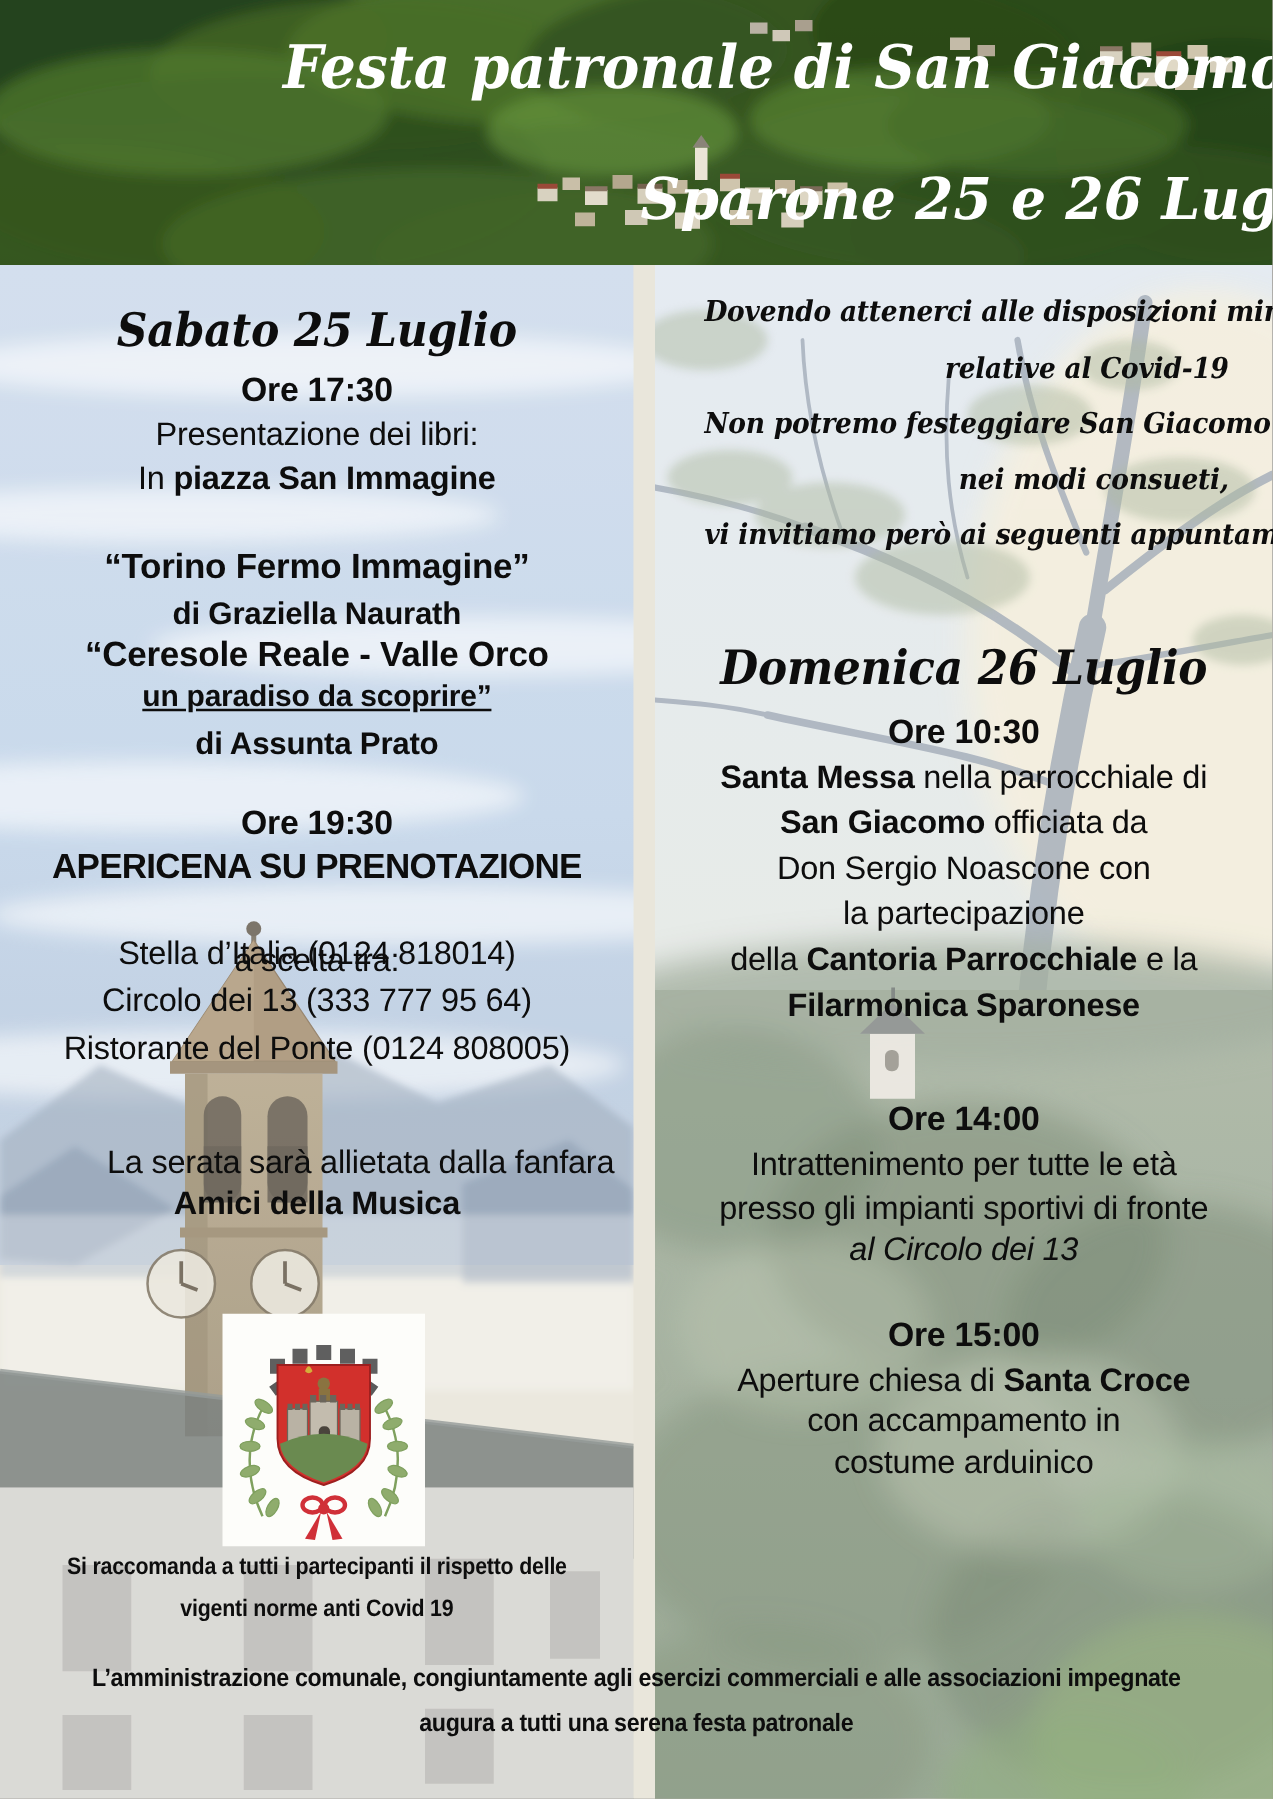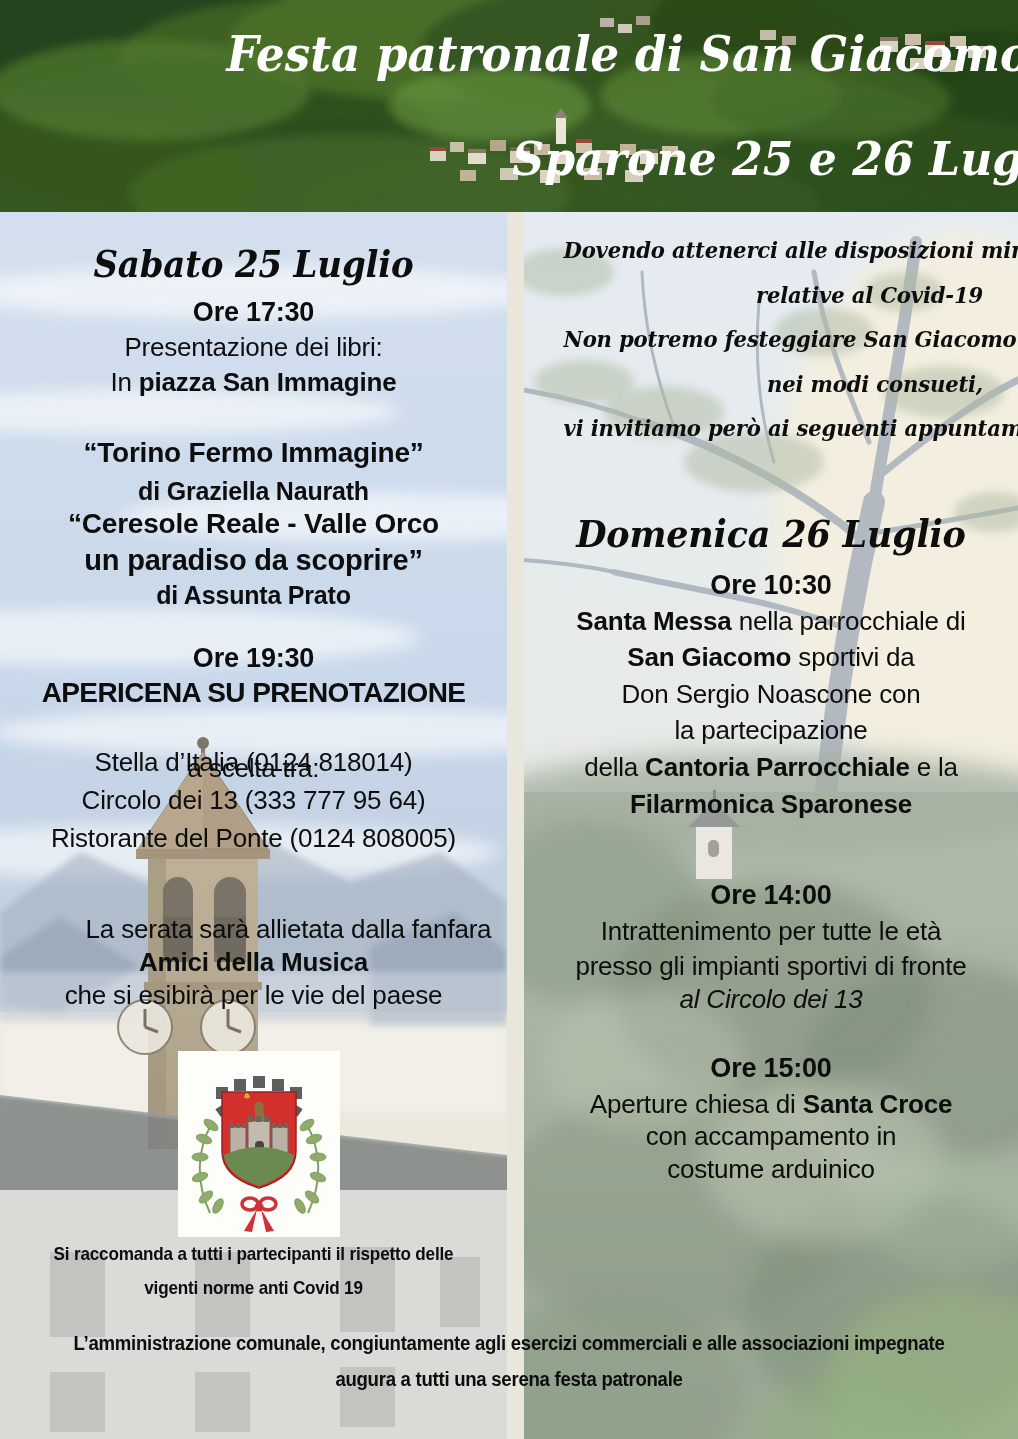--- a/index.html
+++ b/index.html
@@ -259,33 +259,32 @@
 
   <div class="t script sqz92" style="top:243px;font-size:37px;">Sabato 25 Luglio</div>
   <div class="t b" style="top:297px;font-size:27px;">Ore 17:30</div>
   <div class="t" style="top:333px;">Presentazione dei libri:</div>
   <div class="t" style="top:368px;">
     <span>In </span><span class="b">piazza San Immagine</span>
   </div>
   <div class="t b" style="top:437px;font-size:28px;">“Torino Fermo Immagine”</div>
   <div class="t b" style="top:477px;font-size:25px;">di Graziella Naurath</div>
   <div class="t b" style="top:508px;font-size:28px;">“Ceresole Reale - Valle Orco</div>
-  <div class="t b" style="top:544px;font-size:29px;">un paradiso da scoprire”</div>
+  <div class="t b" style="top:544px;font-size:24px;text-decoration:underline;">un paradiso da scoprire”</div>
   <div class="t b" style="top:581px;font-size:25px;">di Assunta Prato</div>
 
   <div class="t b" style="top:643px;font-size:27px;">Ore 19:30</div>
   <div class="t b" style="top:677px;font-size:28px;letter-spacing:-0.6px;">APERICENA SU PRENOTAZIONE</div>
   <div class="t" style="top:754px;">a scelta tra:</div>
   <div class="t" style="top:748px;">Stella d’Italia (0124 818014)</div>
   <div class="t" style="top:786px;">Circolo dei 13 (333 777 95 64)</div>
   <div class="t" style="top:824px;">Ristorante del Ponte (0124 808005)</div>
 
   <div class="t" style="top:915px;padding-left:35px;">La serata sarà allietata dalla fanfara</div>
   <div class="t b" style="top:948px;">Amici della Musica</div>
-  <div class="t" style="top:981px;">che si esibirà per le vie del paese</div>
 
   <div class="crest-box">
     <svg width="162" height="186" viewBox="0 0 162 186">
       <g>
         <path d="M40,62 Q81,32 122,62" fill="none" stroke="#5a5a5a" stroke-width="9"></path>
         <rect x="38" y="36" width="12" height="12" fill="#5f5f5f"></rect>
         <rect x="56" y="28" width="12" height="12" fill="#5f5f5f"></rect>
         <rect x="75" y="25" width="12" height="12" fill="#5f5f5f"></rect>
         <rect x="94" y="28" width="12" height="12" fill="#5f5f5f"></rect>
         <rect x="112" y="36" width="12" height="12" fill="#5f5f5f"></rect>
@@ -347,21 +346,21 @@
     <div>nei modi consueti,</div>
     <div>vi invitiamo però ai seguenti appuntamenti</div>
   </div>
 
   <div class="t tr script sqz92" style="top:512px;font-size:38px;">Domenica 26 Luglio</div>
   <div class="t tr b" style="top:570px;font-size:27px;">Ore 10:30</div>
   <div class="t tr" style="top:607px;">
     <span class="b">Santa Messa</span><span> nella parrocchiale di</span>
   </div>
   <div class="t tr" style="top:643px;">
-    <span class="b">San Giacomo</span><span> sportivi da</span>
+    <span class="b">San Giacomo</span><span> officiata da</span>
   </div>
   <div class="t tr" style="top:680px;">Don Sergio Noascone con</div>
   <div class="t tr" style="top:716px;">la partecipazione</div>
   <div class="t tr" style="top:753px;">
     <span>della </span><span class="b">Cantoria Parrocchiale</span><span> e la</span>
   </div>
   <div class="t tr b" style="top:790px;">Filarmonica Sparonese</div>
 
   <div class="t tr b" style="top:880px;font-size:27px;">Ore 14:00</div>
   <div class="t tr" style="top:917px;">Intrattenimento per tutte le età</div>

